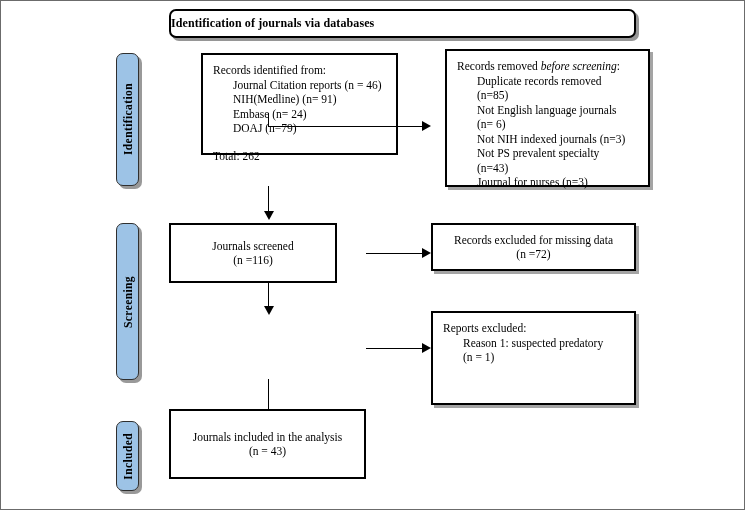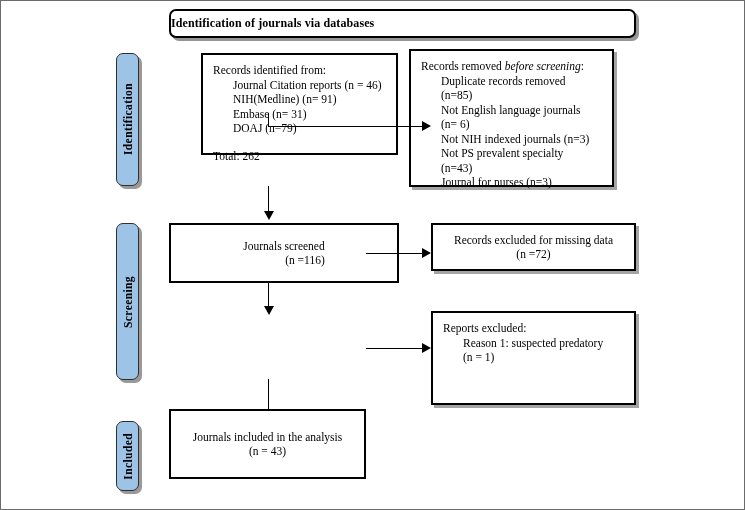--- a/index.html
+++ b/index.html
@@ -137,49 +137,49 @@
 
   <div class="stage" style="left:115px; top:420px; width:23px; height:70px;">
     <span class="vtext">Included</span>
   </div>
 
   <div class="box" style="left:168px; top:52px; width:197px; height:102px;margin-left:32px;">
     <div class="pad">
       <span class="ln">Records identified from:</span>
       <span class="ln indent">Journal Citation reports (n = 46)</span>
       <span class="ln indent">NIH(Medline) (n= 91)</span>
-      <span class="ln indent">Embase (n= 31)</span>
+      <span class="ln indent">Embase (n= 24)</span>
       <span class="ln indent">DOAJ (n=79)</span>
       <span class="spacer"></span>
       <span class="ln">Total: 262</span>
     </div>
   </div>
 
-  <div class="box shadowed" style="left:408px; top:48px; width:205px; height:138px;">
+  <div class="box shadowed" style="left:444px; top:48px; width:205px; height:138px;">
     <div class="pad">
       <span class="ln"><span>Records removed </span><span class="ital">before screening</span><span>:</span></span>
       <span class="ln indent">Duplicate records removed</span>
       <span class="ln indent">(n=85)</span>
       <span class="ln indent">Not English language journals</span>
       <span class="ln indent">(n= 6)</span>
       <span class="ln indent">Not NIH indexed journals (n=3)</span>
       <span class="ln indent">Not PS prevalent specialty</span>
       <span class="ln indent">(n=43)</span>
       <span class="ln indent">Journal for nurses (n=3)</span>
     </div>
   </div>
 
   <div class="hline" style="left:267px; top:125px; width:154px;"></div>
   <div class="arrow-right" style="left:421px; top:120px;"></div>
   <div class="vline" style="left:267px; top:112px; height:14px;"></div>
 
   <div class="vline" style="left:267px; top:185px; height:28px;"></div>
   <div class="arrow-down" style="left:263px; top:210px;"></div>
 
-  <div class="box centered" style="left:168px; top:222px; width:230px; height:60px;text-align:right;">
+  <div class="box centered" style="left:168px; top:222px; width:168px; height:60px;">
     <div class="pad">
       <span class="ln">Journals screened</span>
       <span class="ln">(n =116)</span>
     </div>
   </div>
 
   <div class="box centered shadowed" style="left:430px; top:222px; width:205px; height:48px;">
     <div class="pad">
       <span class="ln">Records excluded for missing data</span>
       <span class="ln">(n =72)</span>

